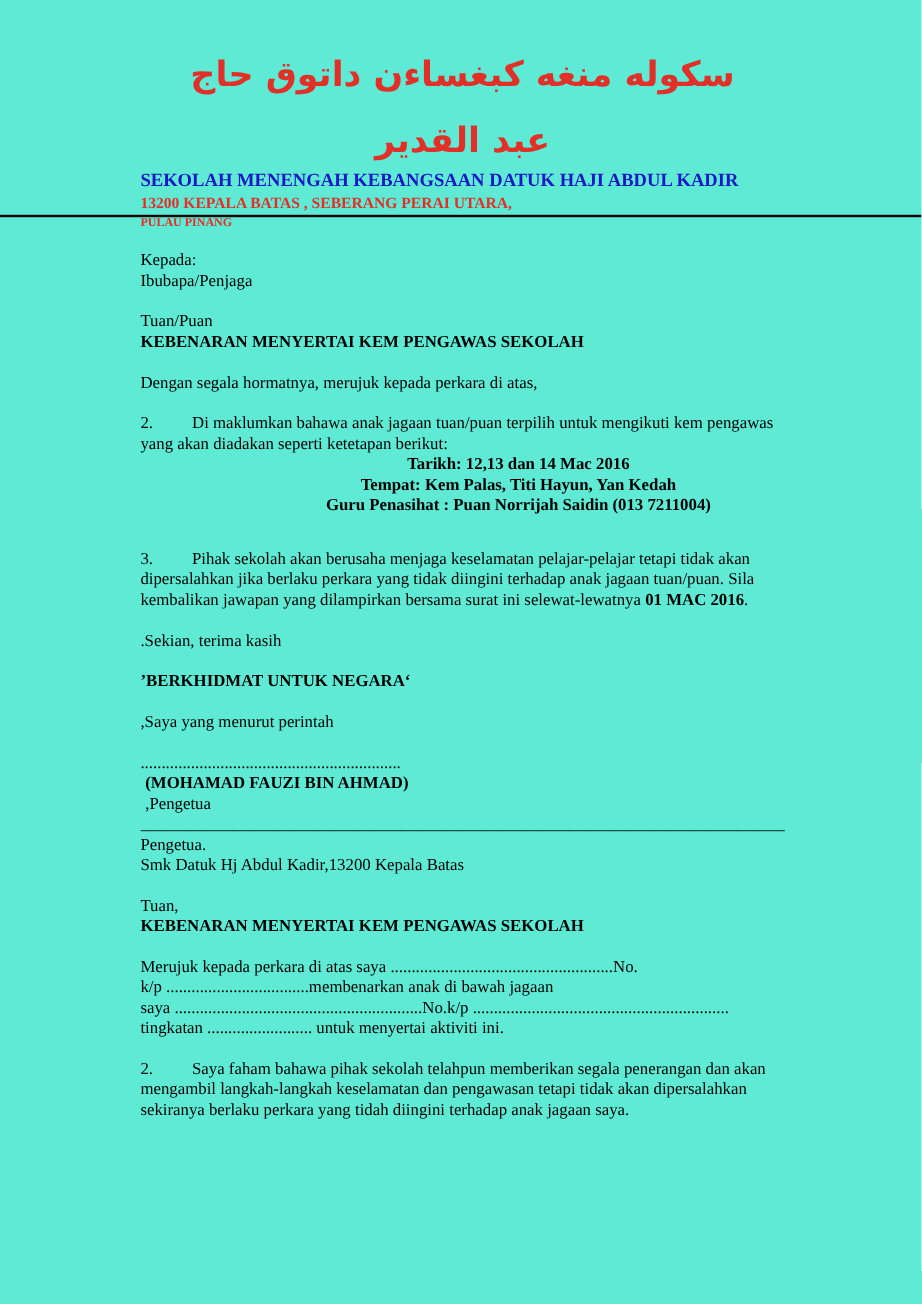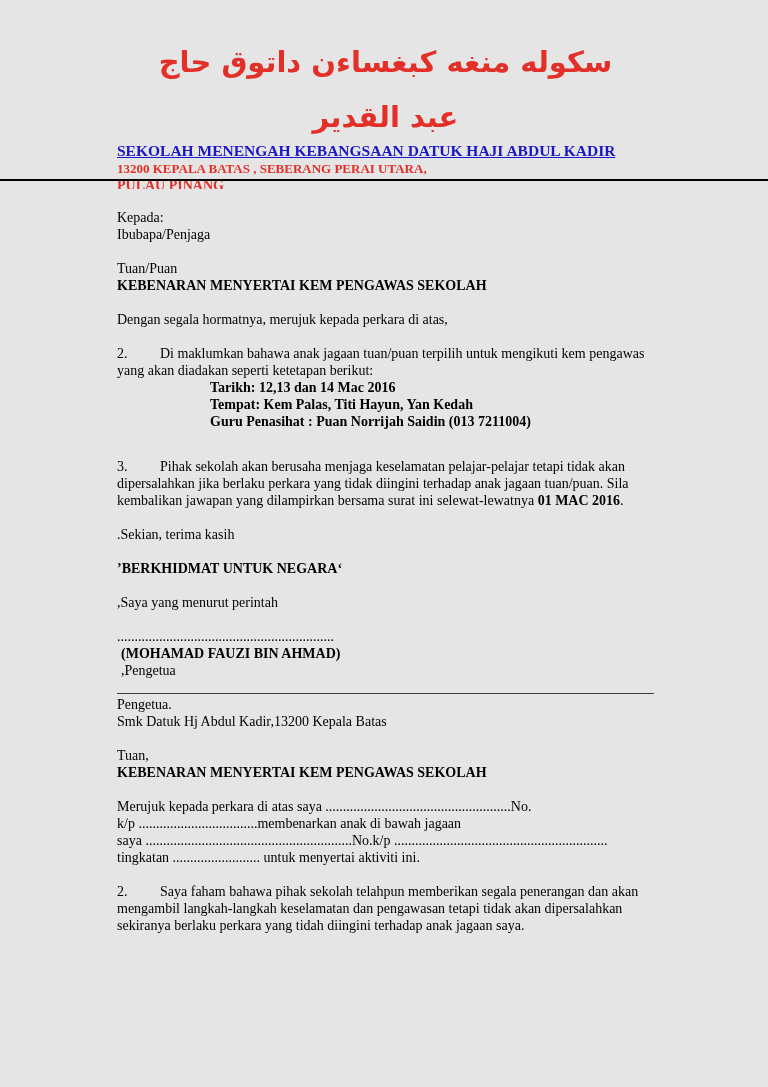--- a/index.html
+++ b/index.html
@@ -1,20 +1,20 @@
 <!DOCTYPE html>
 <html style="--accent-red: #e23028; --school-blue: #1a17c5; --text: #000000; --rule: #000000;"><head>
 <meta charset="utf-8">
 <style>
   * { box-sizing: border-box; }
   html, body { margin: 0; padding: 0; background: #ffffff; }
   .page {
     width: 768px;
     min-height: 1087px;
-    background: #e5e5e5;
+    background: #5eead4;
     position: relative;
     font-family: "Liberation Serif", serif;
     font-size: 14px;
     line-height: 17px;
     color: var(--text, #000);
     overflow: hidden;
   }
   .content { position: relative; padding: 42px 114px 40px 117px; }
 
   
@@ -25,54 +25,53 @@
     font-weight: bold;
     font-size: 29px;
   }
   .jawi-l1 { text-align: center; line-height: 40px; margin-bottom: 16px; letter-spacing: 1px; }
   .jawi-l2 { text-align: center; line-height: 38px; margin-bottom: 6px; } 
   .school-name {
     color: var(--school-blue, #1a17c5);
     font-weight: bold;
     font-size: 15.5px;
     line-height: 18px;
-    text-decoration: underline;
   }
   .addr1 {
     color: var(--accent-red, #e23028);
     font-weight: bold;
     font-size: 13px;
     line-height: 16px;
     margin-top: 1px;
   }
   .rule-row { position: relative; height: 13px; }
   .page-rule {
     position: absolute;
     top: 0;
     left: -117px;
     width: 768px;
     border-top: 2px solid var(--rule, #000);
   }
   .addr2 {
     color: var(--accent-red, #e23028);
     font-weight: bold;
-    font-size: 14px;
+    font-size: 10px;
     line-height: 13px;
     height: 10px;
     overflow: hidden;
     margin-top: 2px;
   }
   .ref-block { margin-left: 333px; margin-top: 3px; margin-bottom: 17px; white-space: nowrap; }
 
   
   p, .block { margin: 0 0 17px 0; }
   .tight { margin-bottom: 0; }
   .bold { font-weight: bold; }
   .pnum { display: inline-block; width: 43px; }
-  .details { margin-left: 93px; margin-bottom: 17px; font-weight: bold; }
+  .details { margin-left: 93px; margin-bottom: 17px; font-weight: bold; text-align: center; }
   .details .spacer { height: 11px; }
   .nowrap { white-space: nowrap; overflow: hidden; }
   .sig-indent { margin-left: 4px; }
   .divider { white-space: nowrap; overflow: hidden; line-height: 17px; }
 </style>
 </head>
 <body>
 
 <div class="page">
   <div class="content">

